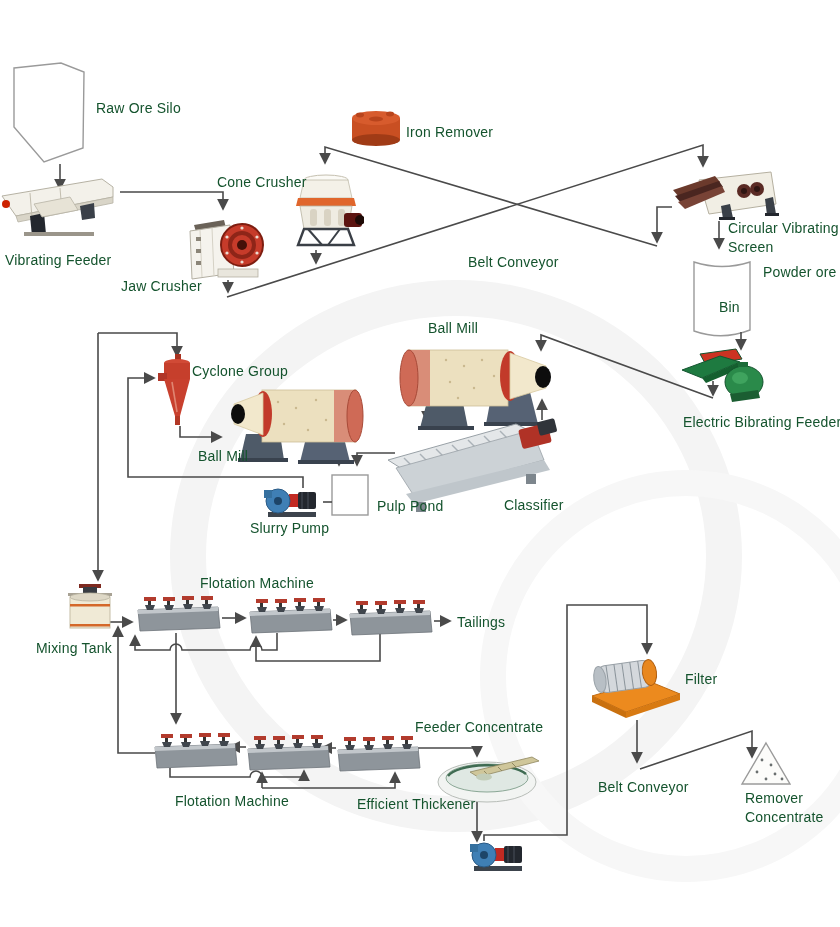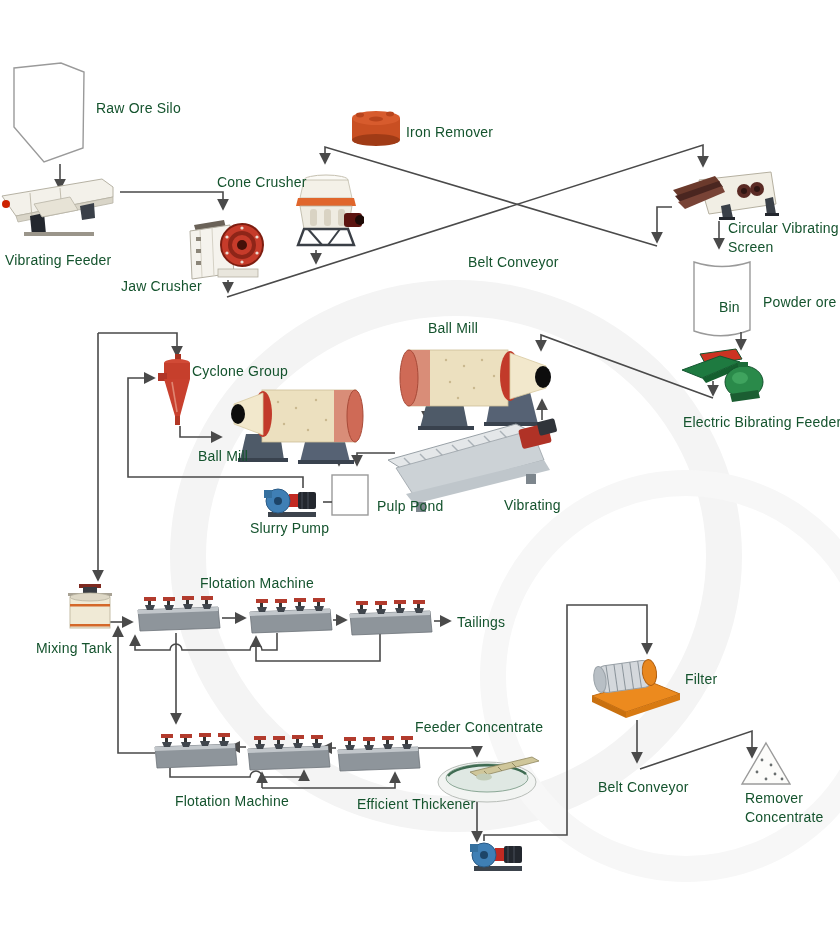--- a/index.html
+++ b/index.html
@@ -503,28 +503,28 @@
   </div>
 
   <div class="lbl" style="left:96px;top:100px">Raw Ore Silo</div>
   <div class="lbl" style="left:5px;top:252px">Vibrating Feeder</div>
   <div class="lbl" style="left:121px;top:278px">Jaw Crusher</div>
   <div class="lbl" style="left:217px;top:174px">Cone Crusher</div>
   <div class="lbl" style="left:406px;top:124px">Iron Remover</div>
   <div class="lbl" style="left:468px;top:254px">Belt Conveyor</div>
   <div class="lbl" style="left:728px;top:220px">Circular Vibrating</div>
   <div class="lbl" style="left:728px;top:239px">Screen</div>
-  <div class="lbl" style="left:763px;top:294px">Powder ore</div>
+  <div class="lbl" style="left:763px;top:264px">Powder ore</div>
   <div class="lbl" style="left:719px;top:299px">Bin</div>
   <div class="lbl" style="left:683px;top:414px">Electric Bibrating Feeder</div>
   <div class="lbl" style="left:428px;top:320px">Ball Mill</div>
   <div class="lbl" style="left:192px;top:363px">Cyclone Group</div>
   <div class="lbl" style="left:198px;top:448px">Ball Mill</div>
   <div class="lbl" style="left:377px;top:498px">Pulp Pond</div>
-  <div class="lbl" style="left:504px;top:497px">Vibrating</div>
+  <div class="lbl" style="left:504px;top:497px">Classifier</div>
   <div class="lbl" style="left:250px;top:520px">Slurry Pump</div>
   <div class="lbl" style="left:36px;top:640px">Mixing Tank</div>
   <div class="lbl" style="left:200px;top:575px">Flotation Machine</div>
   <div class="lbl" style="left:457px;top:614px">Tailings</div>
   <div class="lbl" style="left:415px;top:719px">Feeder Concentrate</div>
   <div class="lbl" style="left:175px;top:793px">Flotation Machine</div>
   <div class="lbl" style="left:357px;top:796px">Efficient Thickener</div>
   <div class="lbl" style="left:685px;top:671px">Filter</div>
   <div class="lbl" style="left:598px;top:779px">Belt Conveyor</div>
   <div class="lbl" style="left:745px;top:790px">Remover</div>

